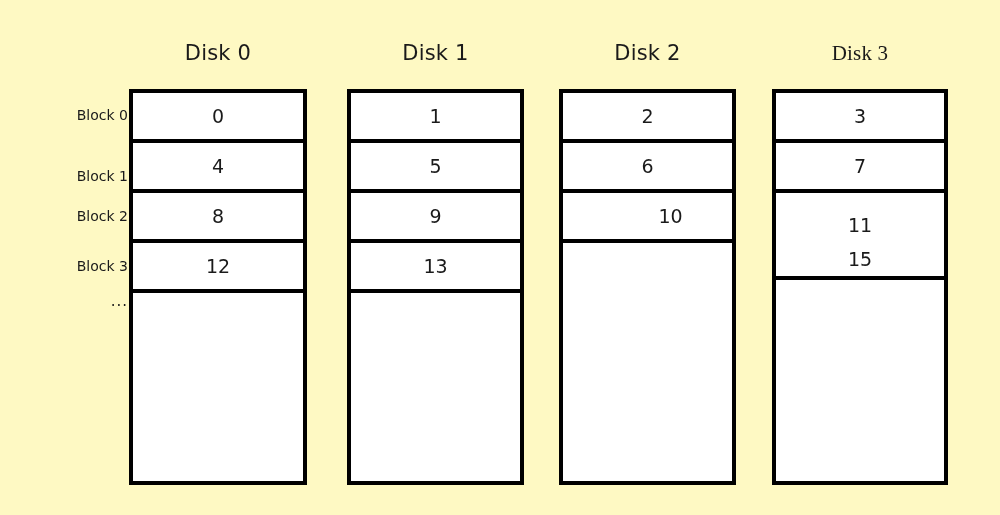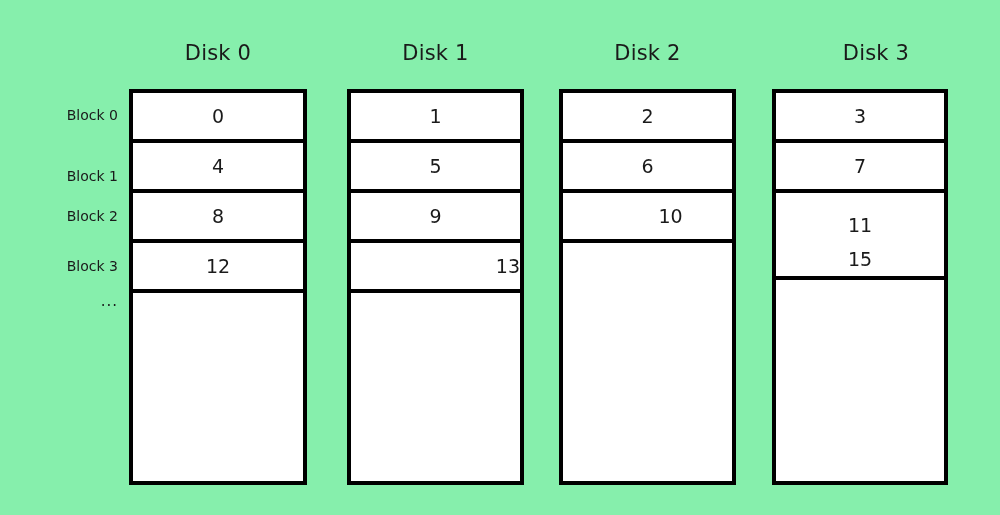--- a/index.html
+++ b/index.html
@@ -5,21 +5,21 @@
 <style>
   html, body {
     margin: 0;
     padding: 0;
     background: #ffffff;
   }
   #canvas {
     position: relative;
     width: 1000px;
     height: 515px;
-    background: #86efac;
+    background: #fef9c3;
     font-family: "DejaVu Sans", "Liberation Sans", sans-serif;
     color: #000000;
     overflow: hidden;
   }
 
   
   .disk-header {
     position: absolute;
     top: 38px;
     height: 30px;
@@ -27,21 +27,21 @@
     text-align: center;
     font-size: 21px;
     color: #1a1a1a;
     white-space: nowrap;
     letter-spacing: 0.2px;
   }
 
   
   .block-label {
     position: absolute;
-    left: 0;
+    left: 10px;
     width: 118px;
     height: 20px;
     line-height: 20px;
     text-align: right;
     font-size: 14px;
     color: #1a1a1a;
     white-space: nowrap;
   }
   .block-label.ellipsis {
     font-size: 15px;
@@ -85,21 +85,21 @@
 </style>
 </head>
 <body>
 
 <div id="canvas">
 
   <div id="headers-layer">
       <div class="disk-header" style="left: 129px; width: 178px;">Disk 0</div>
       <div class="disk-header" style="left: 347px; width: 177px;">Disk 1</div>
       <div class="disk-header" style="left: 559px; width: 177px;">Disk 2</div>
-      <div class="disk-header" style="left: 788px; width: 176px;">Disk 3</div>
+      <div class="disk-header" style="left: 772px; width: 176px; font-family: Liberation Serif, serif;">Disk 3</div>
     </div>
 
   <div id="labels-layer">
       <div class="block-label" style="top: 105px;">Block 0</div>
       <div class="block-label" style="top: 155px; margin-top: 11px;">Block 1</div>
       <div class="block-label" style="top: 206px;">Block 2</div>
       <div class="block-label" style="top: 256px;">Block 3</div>
       <div class="block-label ellipsis" style="top: 291px;">...</div>
     </div>
 
@@ -122,21 +122,21 @@
       <div class="disk-column" style="left: 347px; top: 89px; width: 177px; height: 396px;">
         <div class="stripe-cell" style="top: 0px; height: 50px;">
           <span class="cell-value">1</span>
         </div>
         <div class="stripe-cell" style="top: 50px; height: 50px;">
           <span class="cell-value">5</span>
         </div>
         <div class="stripe-cell" style="top: 100px; height: 50px;">
           <span class="cell-value">9</span>
         </div>
-        <div class="stripe-cell" style="top: 150px; height: 50px; justify-content: flex-end;">
+        <div class="stripe-cell" style="top: 150px; height: 50px;">
           <span class="cell-value">13</span>
         </div>
         <div class="empty-tail" style="top: 200px; bottom: 0px;"></div>
       </div>
       <div class="disk-column" style="left: 559px; top: 89px; width: 177px; height: 396px;">
         <div class="stripe-cell" style="top: 0px; height: 50px;">
           <span class="cell-value">2</span>
         </div>
         <div class="stripe-cell" style="top: 50px; height: 50px;">
           <span class="cell-value">6</span>

